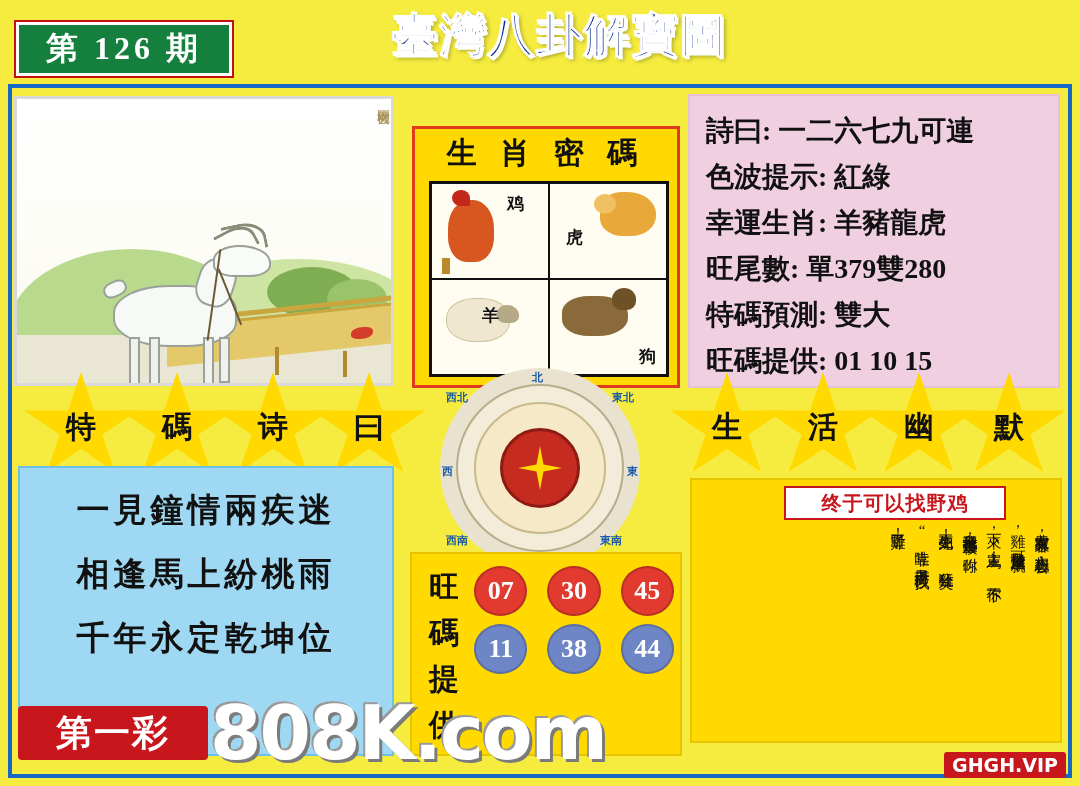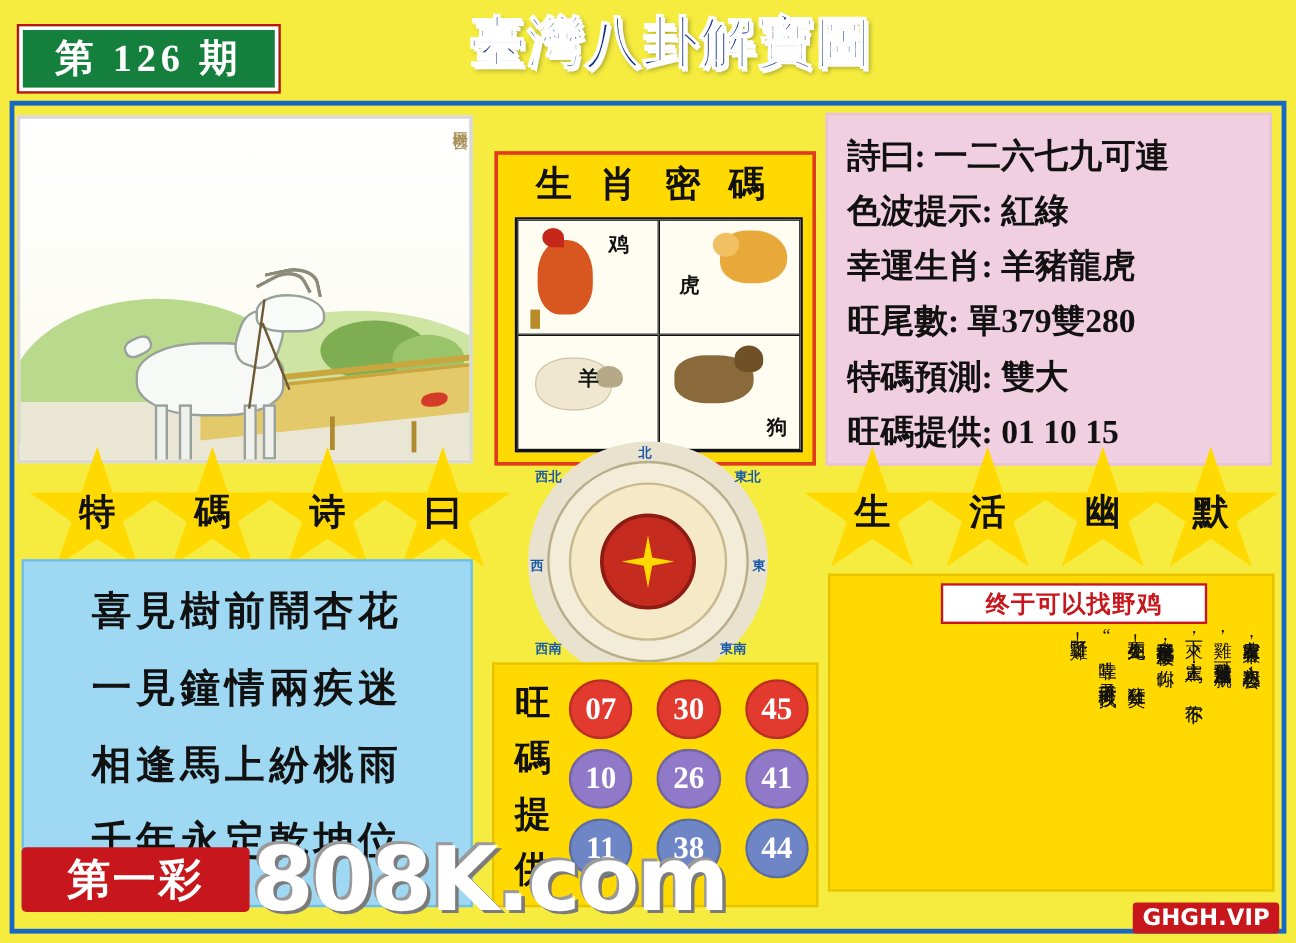--- a/index.html
+++ b/index.html
@@ -295,21 +295,20 @@
   <span>活</span>
 </div>
 <div class="star star-row-right" style="left:860px;">
   <span>幽</span>
 </div>
 <div class="star star-row-right" style="left:950px;">
   <span>默</span>
 </div>
 
 <div class="poem-box">
-  <div class="poem-line">喜見樹前鬧杏花</div>
   <div class="poem-line">一見鐘情兩疾迷</div>
   <div class="poem-line">相逢馬上紛桃雨</div>
   <div class="poem-line">千年永定乾坤位</div>
 </div>
 
 <div class="bagua">
   <div class="bg-ring"></div>
   <div class="bg-ring2"></div>
   <div class="bg-ring3"></div>
   <div class="bg-inner"></div>
@@ -326,25 +325,20 @@
 
 <div class="nums-box">
   <div class="nums-label">旺碼提供</div>
   <div class="balls">
     <div class="ball-row">
       <div class="ball red">07</div>
       <div class="ball red">30</div>
       <div class="ball red">45</div>
     </div>
     <div class="ball-row">
-      <div class="ball purple">10</div>
-      <div class="ball purple">26</div>
-      <div class="ball purple">41</div>
-    </div>
-    <div class="ball-row">
       <div class="ball blue">11</div>
       <div class="ball blue">38</div>
       <div class="ball blue">44</div>
     </div>
   </div>
 </div>
 
 <div class="story-box">
   <div class="story-title">终于可以找野鸡</div>
   <div class="story-cols">

